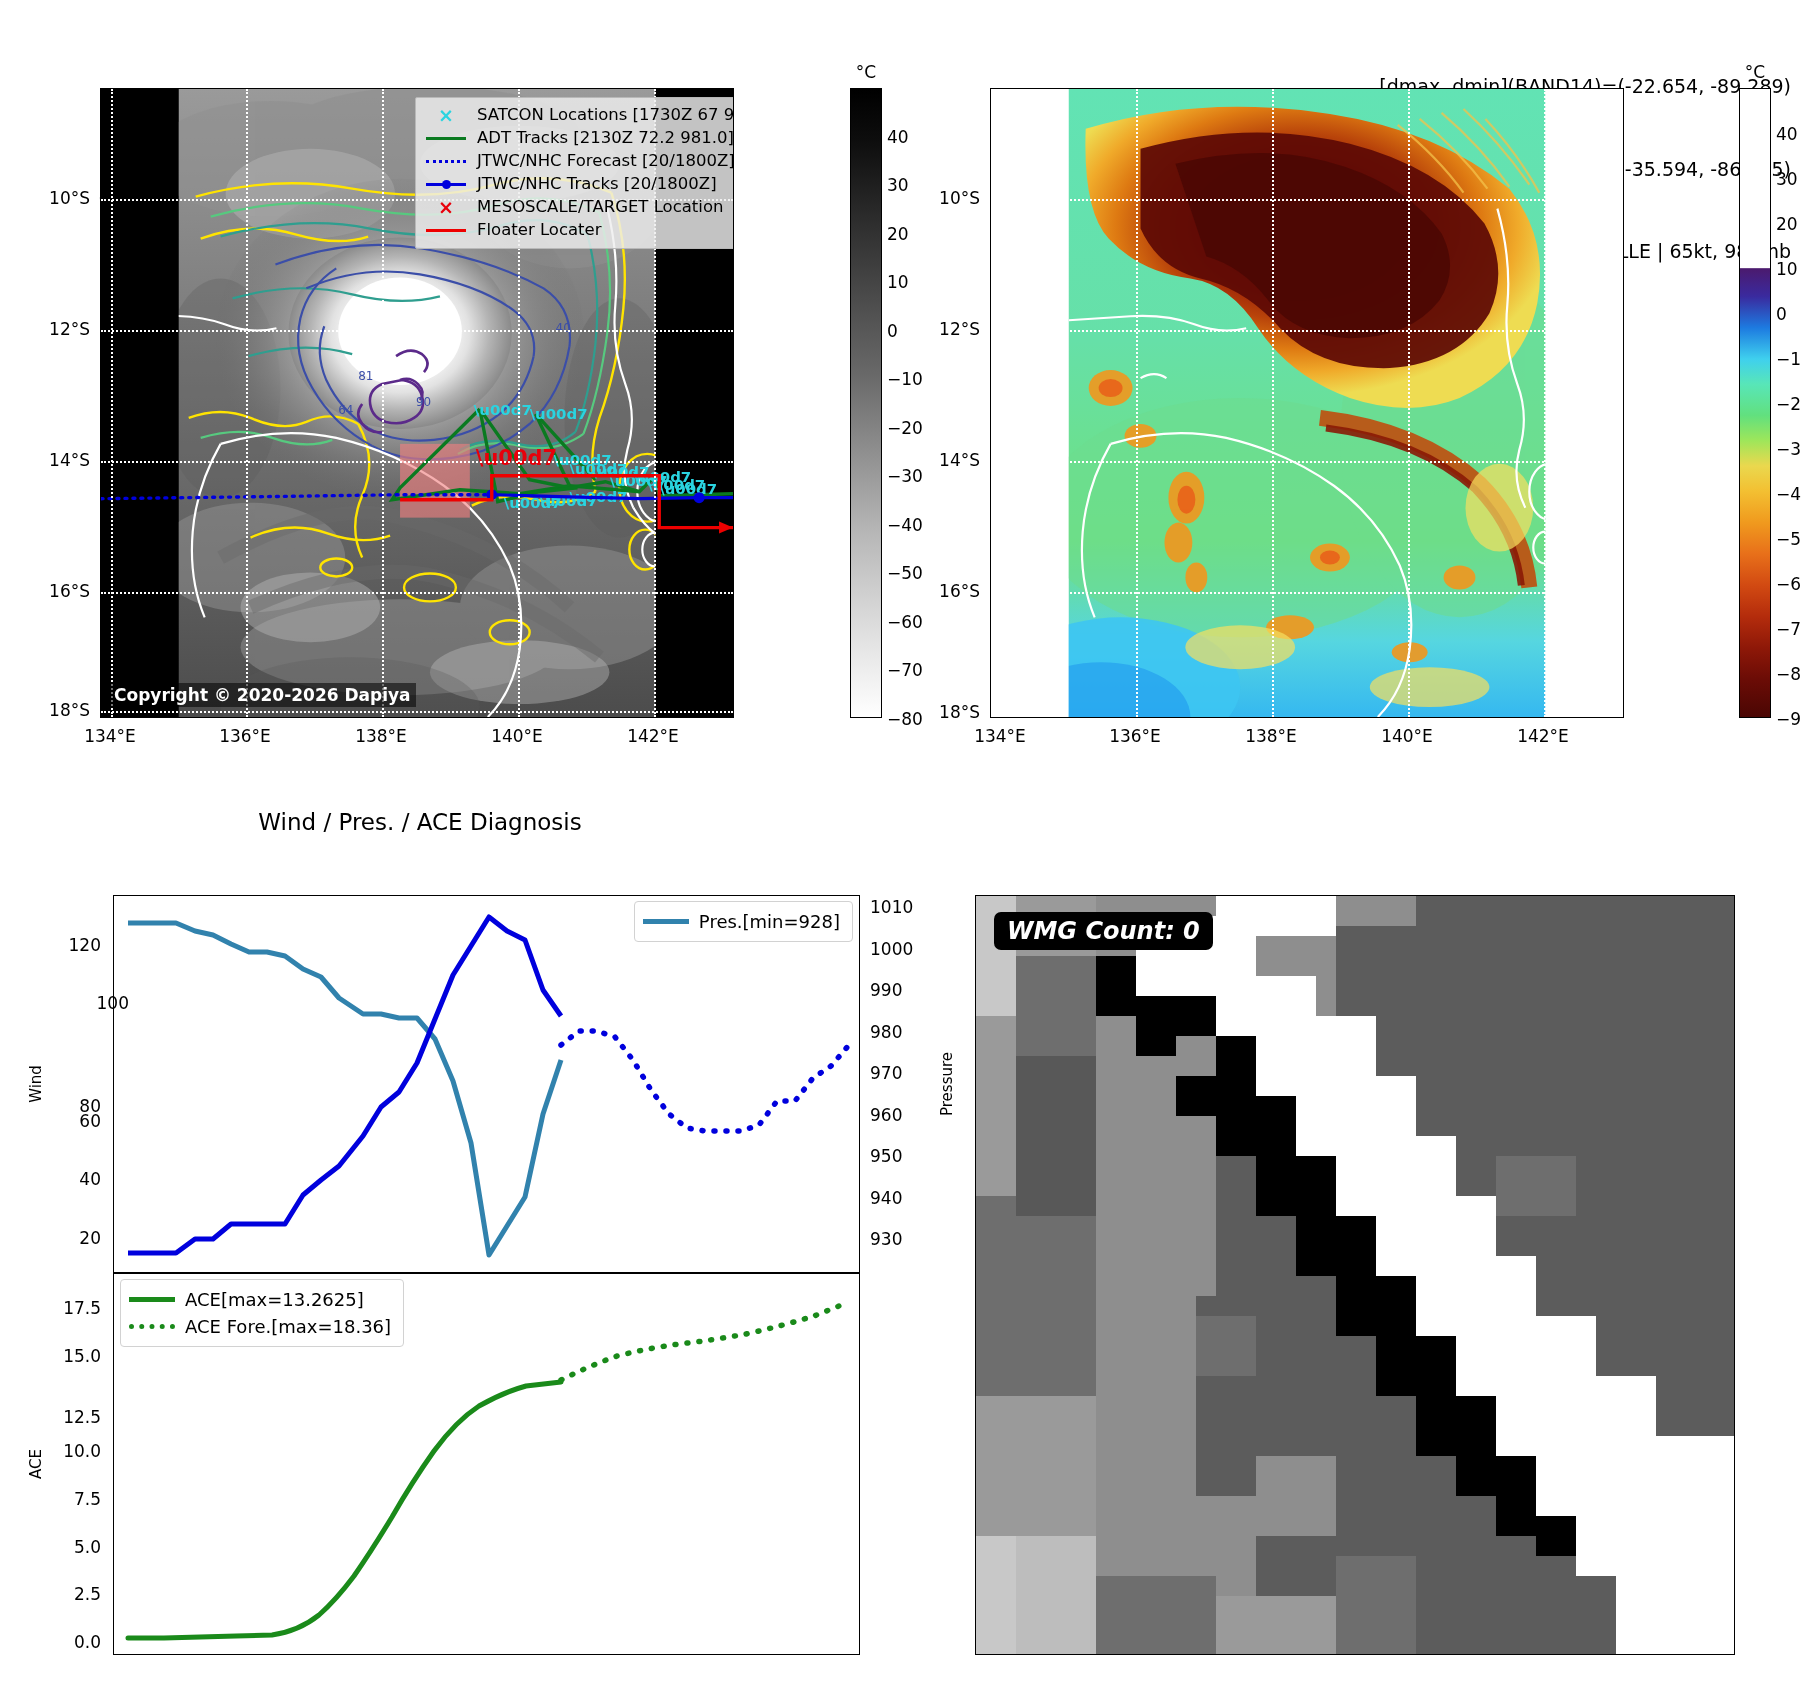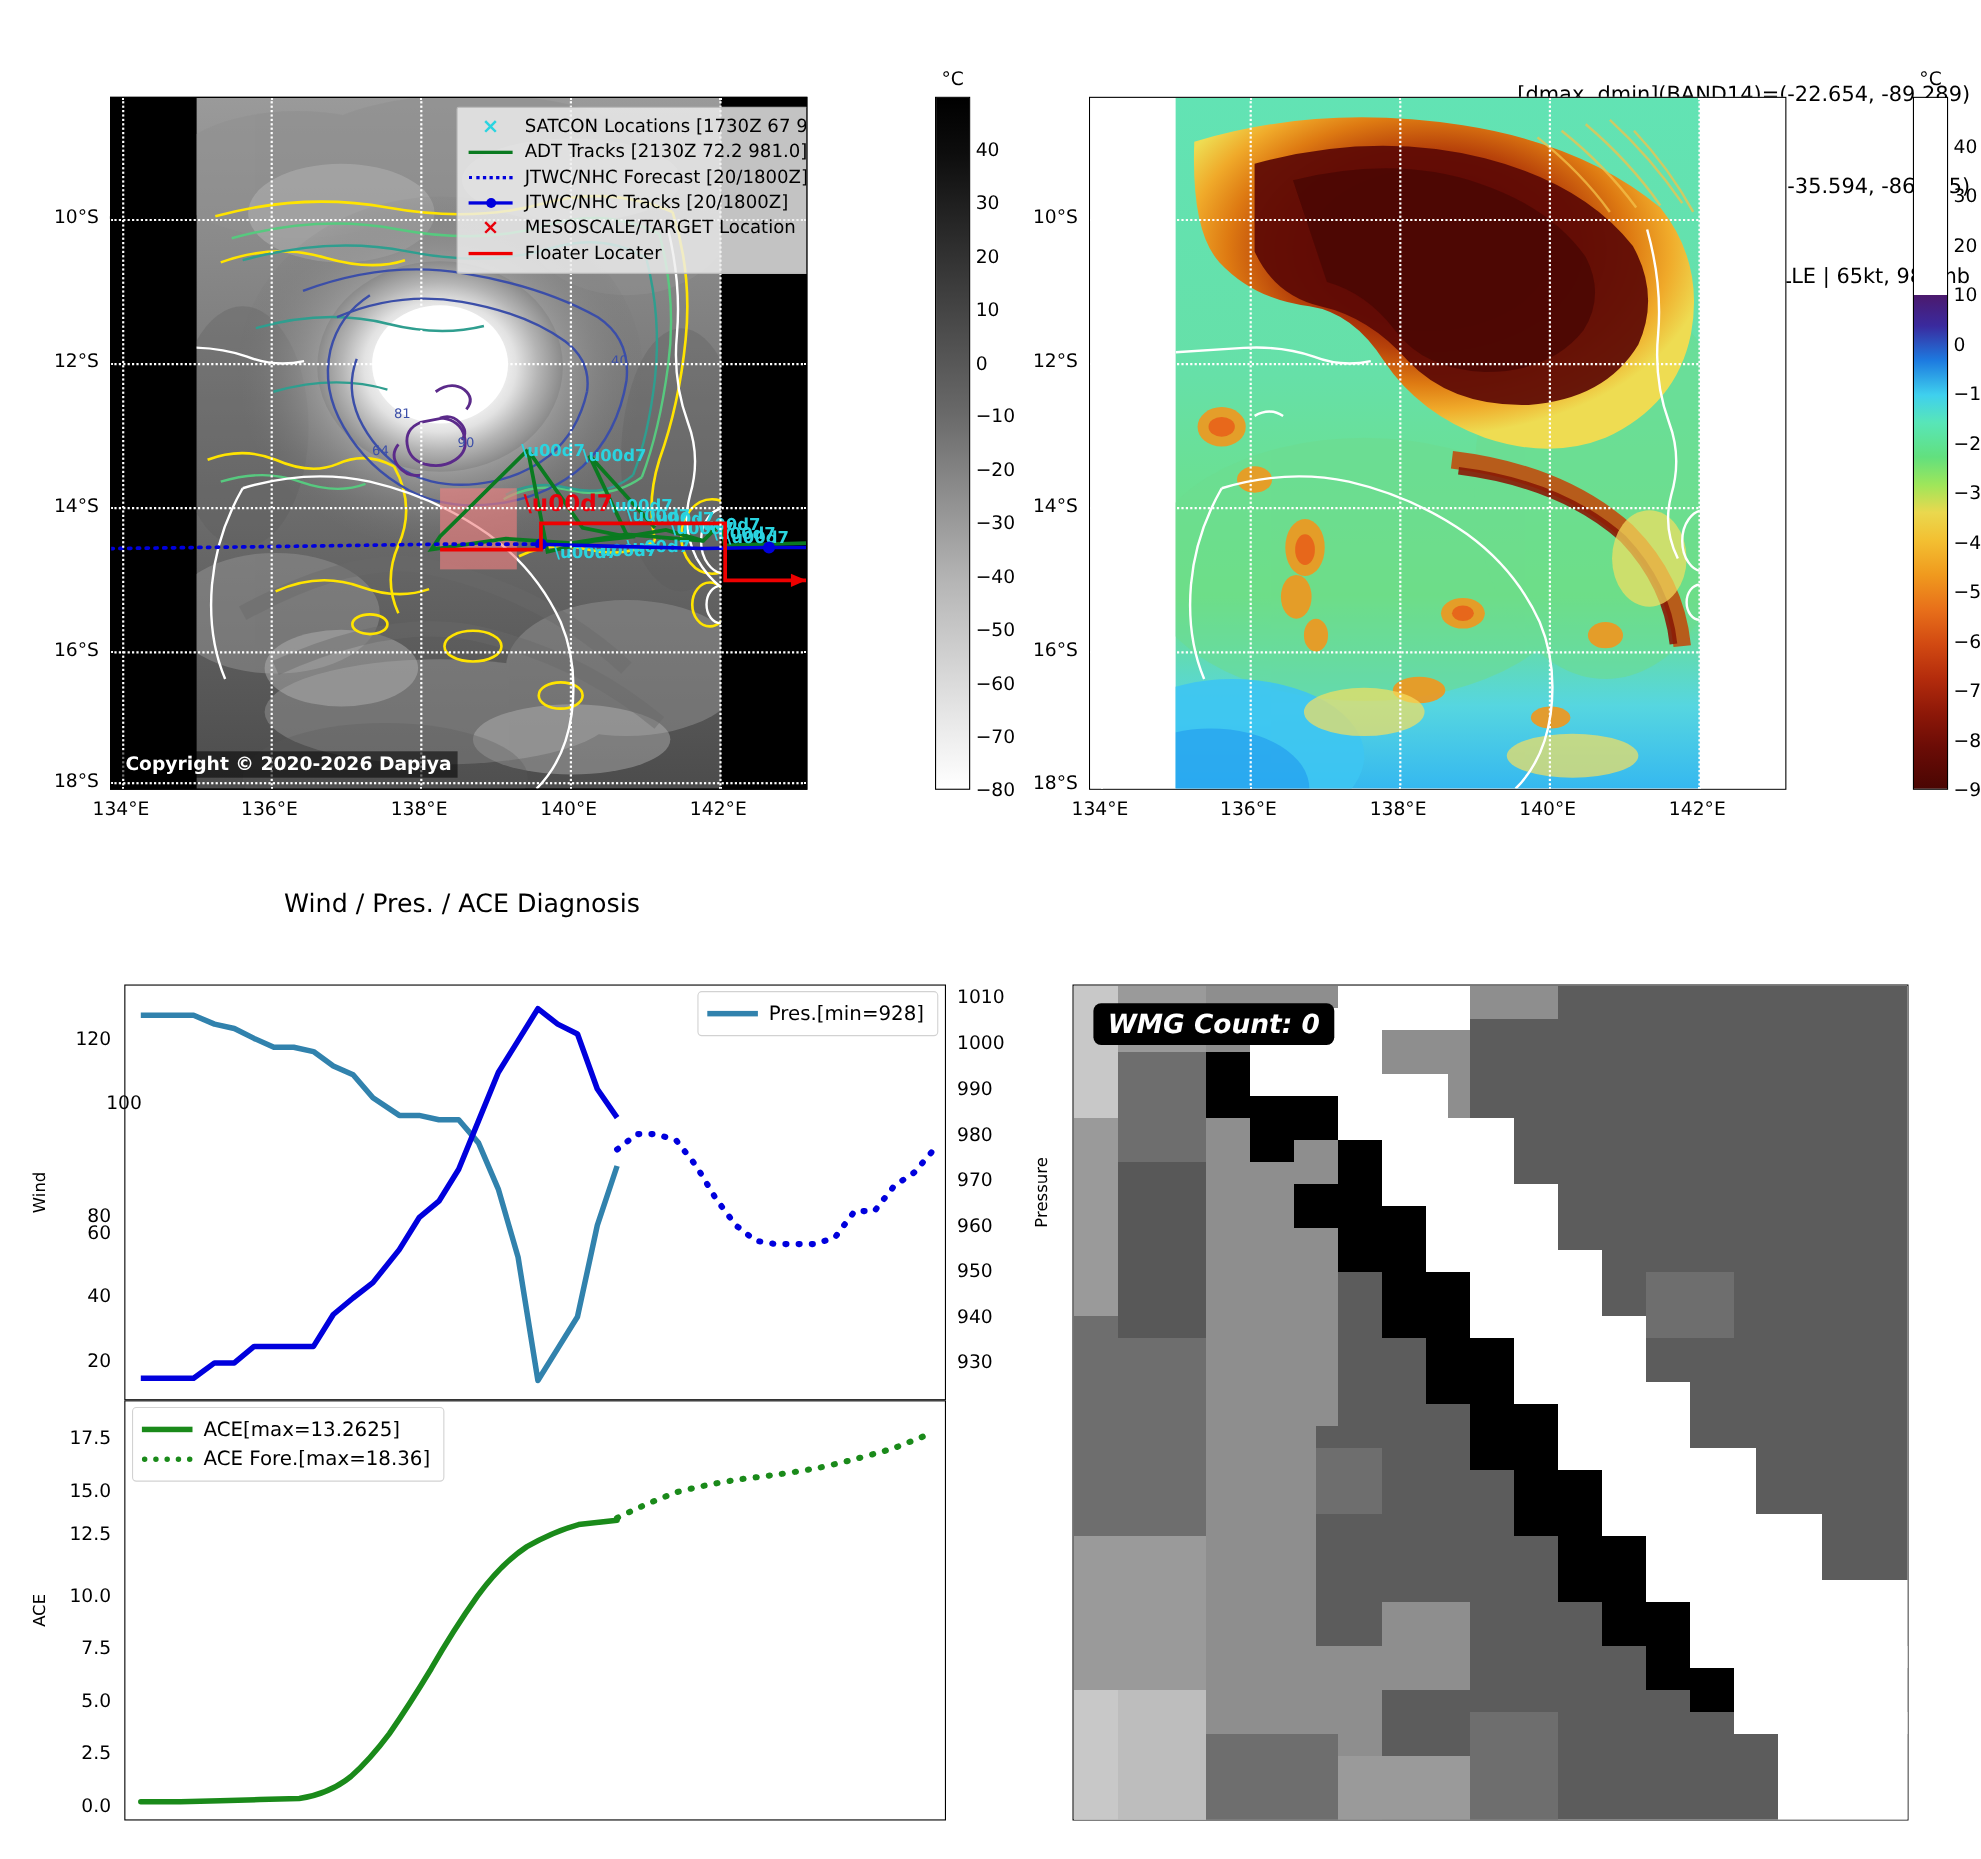--- a/index.html
+++ b/index.html
@@ -645,21 +645,21 @@
           <span class="cl-key">
             <span class="cl-dash" style="border-top-color:#1a8a1a;"></span>
           </span>
           <span>ACE Fore.[max=18.36]</span>
         </div>
       </div>
     </div>
 
     <div class="tick-lab ylab-l" style="left:-12px; top:35px;">17.5</div>
     <div class="tick-lab ylab-l" style="left:-12px; top:83px;">15.0</div>
-    <div class="tick-lab ylab-l" style="left:-12px; top:122px;">12.5</div>
+    <div class="tick-lab ylab-l" style="left:-12px; top:144px;">12.5</div>
     <div class="tick-lab ylab-l" style="left:-12px; top:178px;">10.0</div>
     <div class="tick-lab ylab-l" style="left:-12px; top:226px;">7.5</div>
     <div class="tick-lab ylab-l" style="left:-12px; top:274px;">5.0</div>
     <div class="tick-lab ylab-l" style="left:-12px; top:321px;">2.5</div>
     <div class="tick-lab ylab-l" style="left:-12px; top:369px;">0.0</div>
     <div class="axis-title rot" style="left:-68px; top:191px;">ACE</div>
   </div>
 
   <div class="panel" style="left:975px; top:895px; width:760px; height:760px;">
     <div class="axbox" style="left:0; top:0; right:0; bottom:0; background:#ffffff;">

